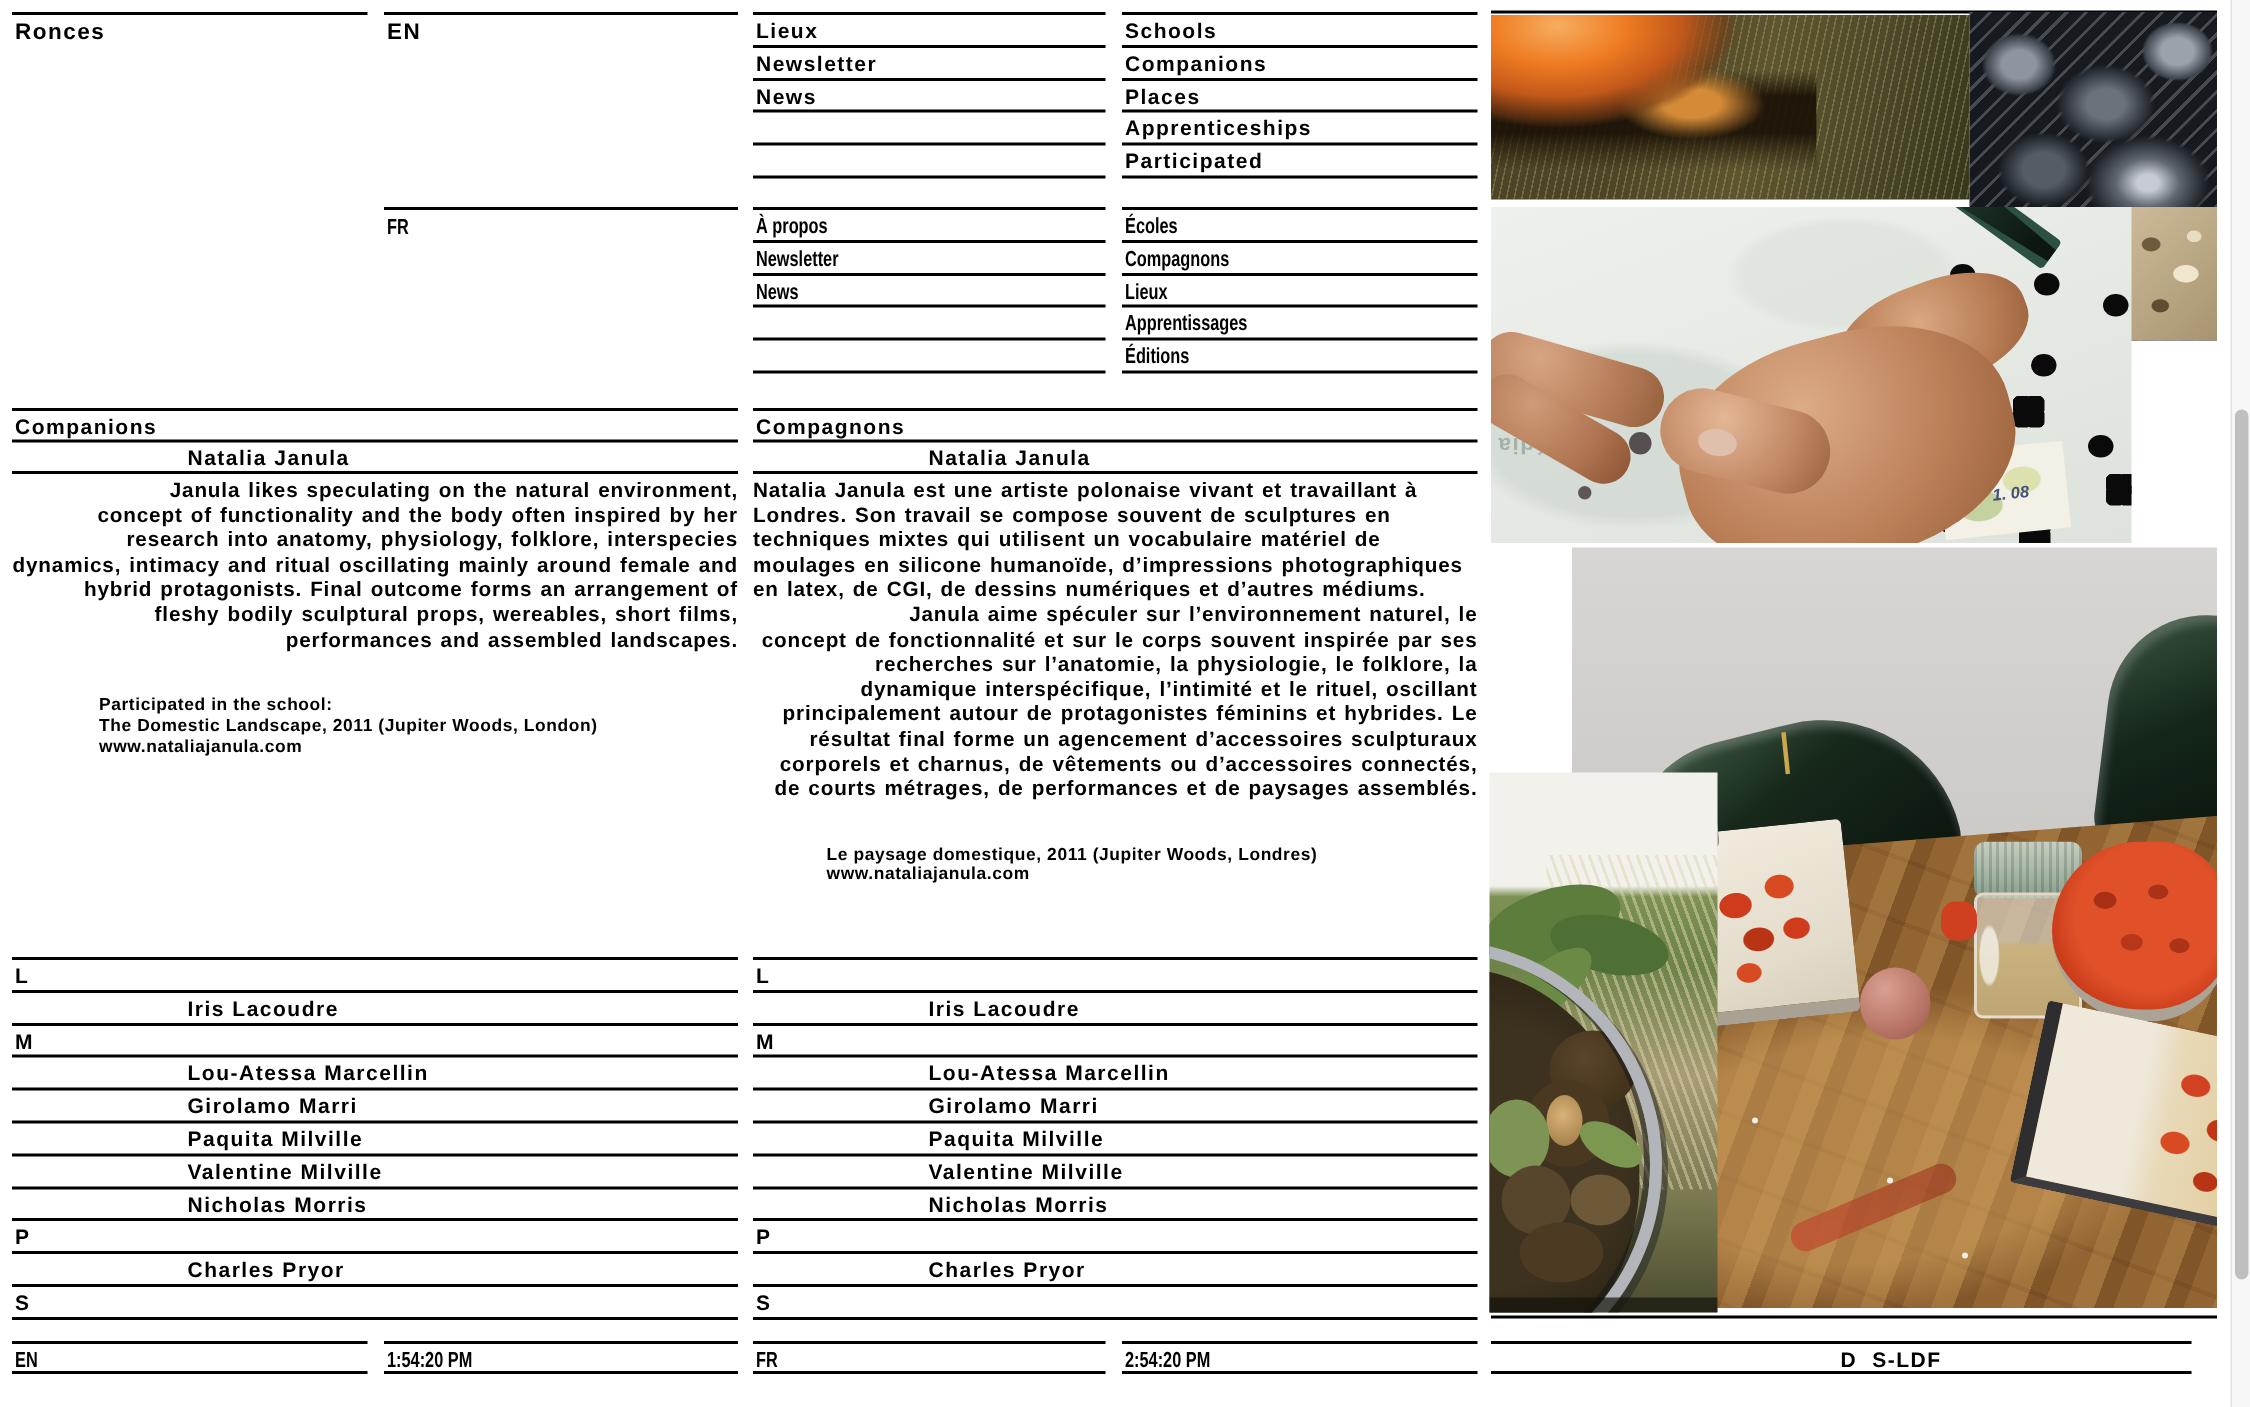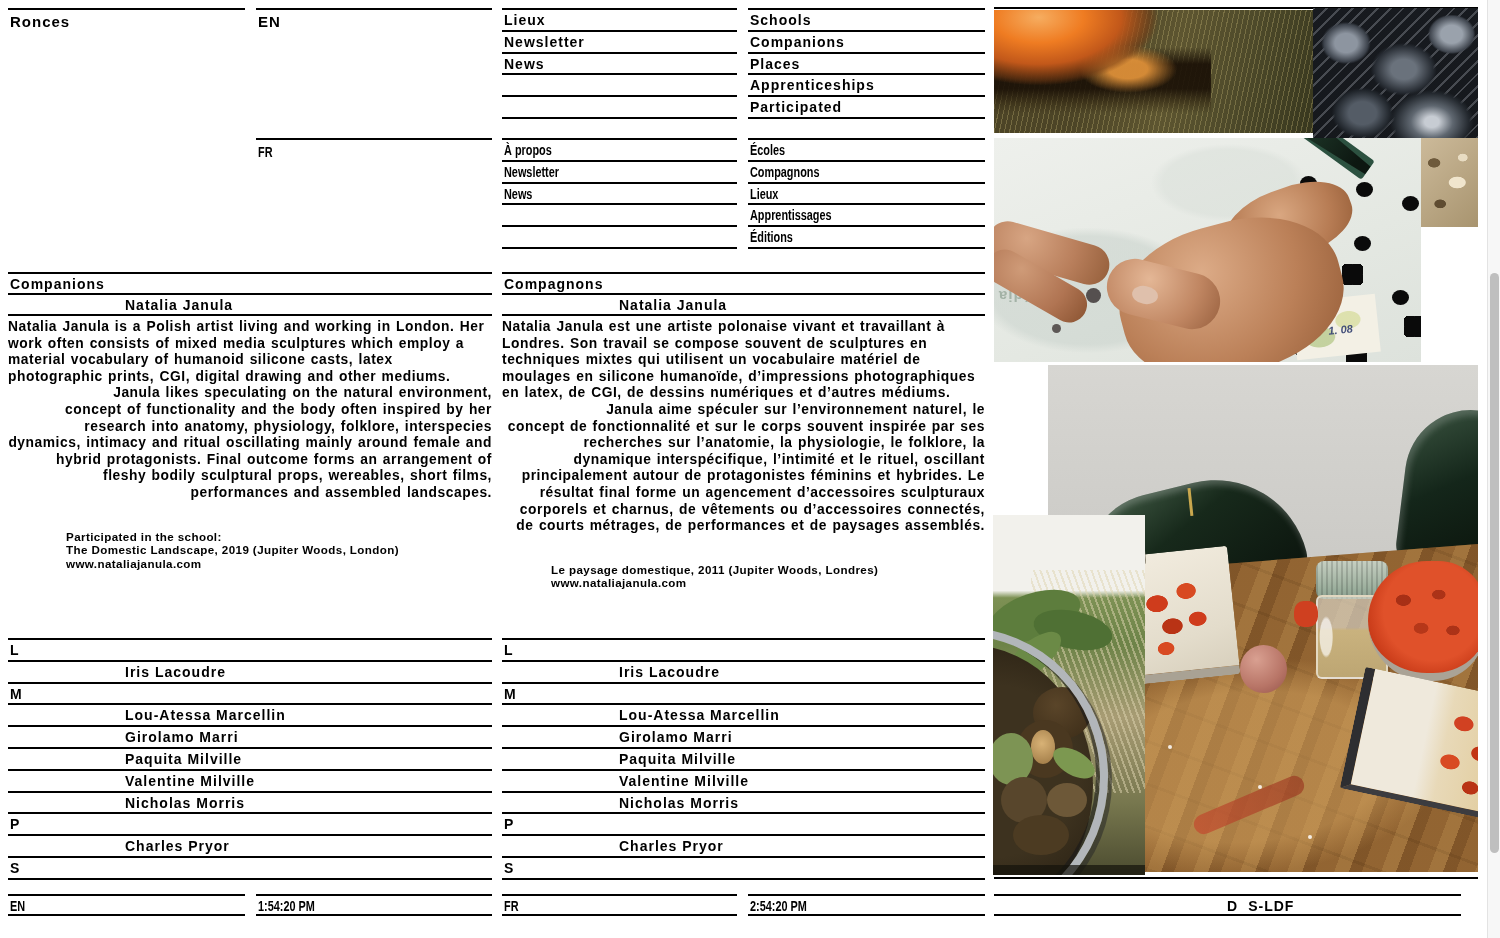--- a/index.html
+++ b/index.html
@@ -220,26 +220,25 @@
 
   <div class="abs" style="left:8px;top:272px;width:484px;">
     <div class="hrow">
       <span class="lbl">Companions</span>
     </div>
     <div class="hrow ind">
       <span class="lbl">Natalia Janula</span>
     </div>
     <div class="rclose"></div>
     <div class="bio">
-      <p>Natalia Janula is a Polish artist living and working in London. Her work often consists of mixed media sculptures which employ a material vocabulary of humanoid silicone casts, latex photographic prints, CGI, digital drawing and other mediums.</p>
       <p class="pindent">Janula likes speculating on the natural environment, concept of functionality and the body often inspired by her research into anatomy, physiology, folklore, interspecies dynamics, intimacy and ritual oscillating mainly around female and hybrid protagonists. Final outcome forms an arrangement of fleshy bodily sculptural props, wereables, short films, performances and assembled landscapes.</p>
     </div>
     <div class="school en">
       <div>Participated in the school:</div>
-      <div>The Domestic Landscape, 2019 (Jupiter Woods, London)</div>
+      <div>The Domestic Landscape, 2011 (Jupiter Woods, London)</div>
       <div>www.nataliajanula.com</div>
     </div>
   </div>
 
   <div class="abs" style="left:502px;top:272px;width:483px;">
     <div class="hrow">
       <span class="lbl">Compagnons</span>
     </div>
     <div class="hrow ind">
       <span class="lbl">Natalia Janula</span>

